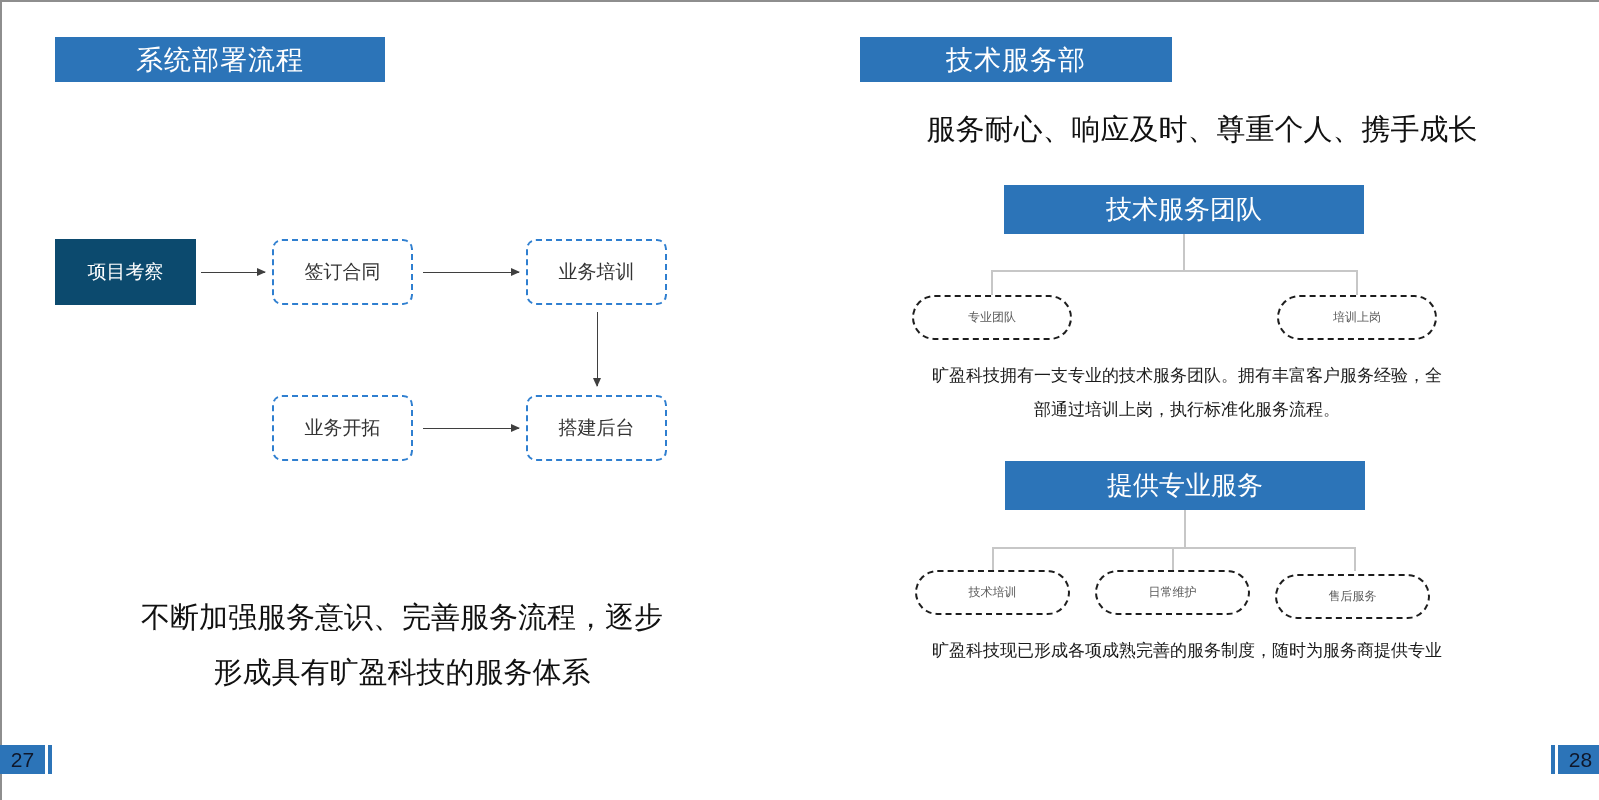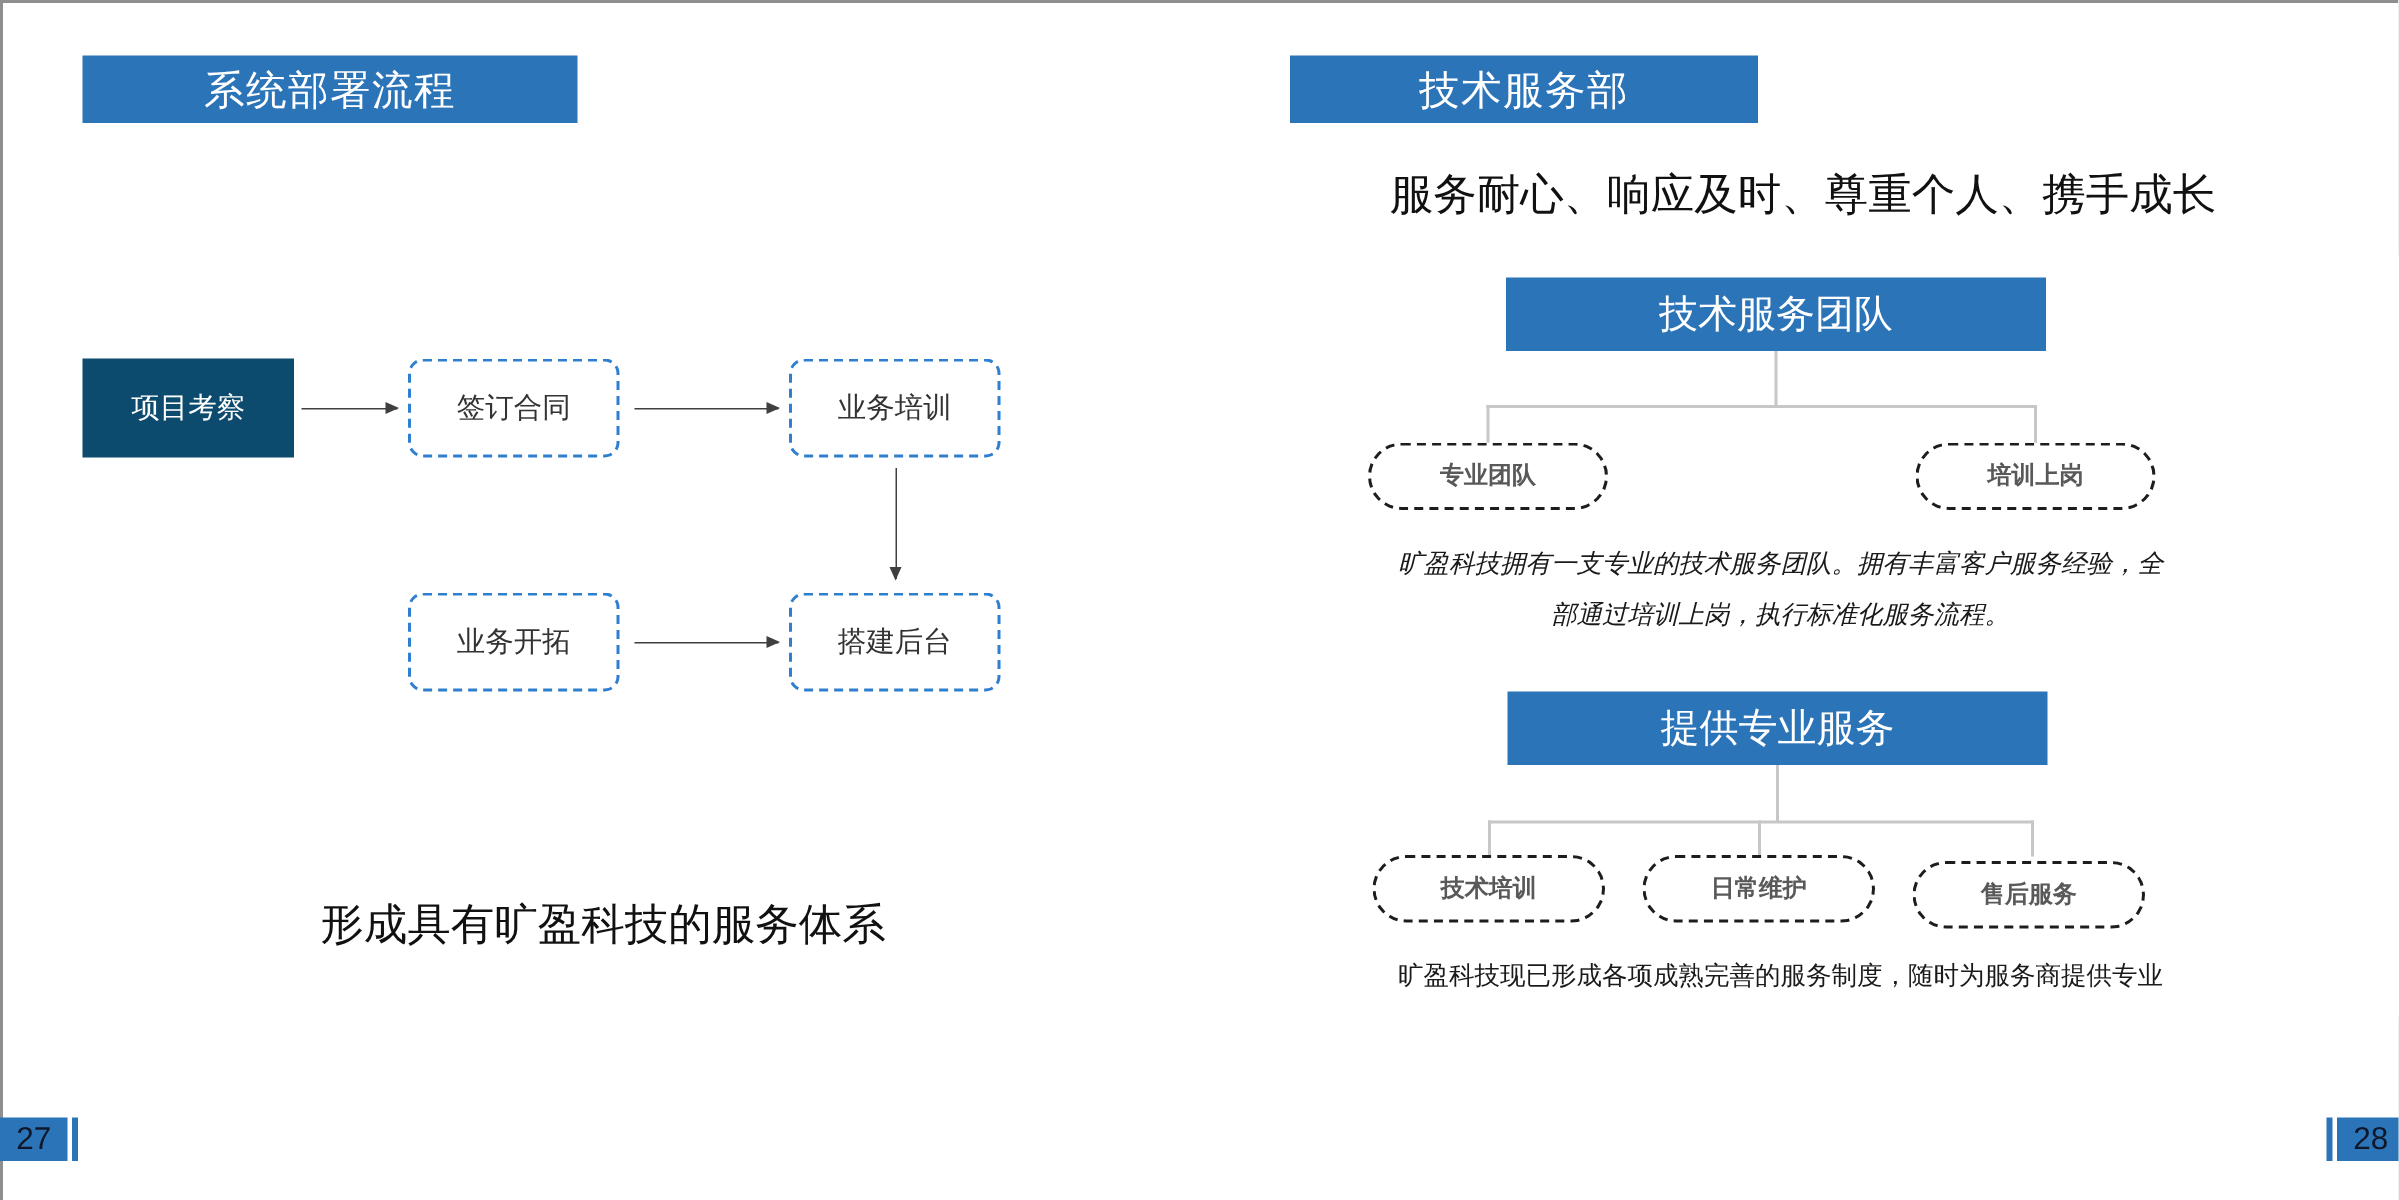--- a/index.html
+++ b/index.html
@@ -148,25 +148,24 @@
   #org-head-2 { left: 203px; top: 459px; width: 360px; height: 49px; }
 
   .pill {
     position: absolute;
     border: 2px dashed #1d1d1d;
     border-radius: 26px;
     background: #ffffff;
     display: flex;
     align-items: center;
     justify-content: center;
-    font-size: 16px;
+    font-size: 12px;
     color: #595959;
     box-sizing: border-box;
     height: 45px;
-    font-weight: bold;
   }
   #pill-a1 { left: 110px; top: 293px; width: 160px; }
   #pill-a2 { left: 475px; top: 293px; width: 160px; }
   #pill-b1 { left: 113px; top: 568px; width: 155px; }
   #pill-b2 { left: 293px; top: 568px; width: 155px; }
   #pill-b3 { left: 473px; top: 572px; width: 155px; }
 
   .conn {
     position: absolute;
     background: #c7c7c7;
@@ -186,21 +185,21 @@
   #c2-d3    { left: 552px; top: 545px; height: 24px; }
 
   
   .body-para {
     position: absolute;
     text-align: center;
     font-size: 17px;
     line-height: 34px;
     color: #1a1a1a;
   }
-  #para-1 { left: 40px;  top: 357px; width: 690px; font-style: italic; }
+  #para-1 { left: 40px;  top: 357px; width: 690px; }
   #para-2 { left: 40px;  top: 632px; width: 690px; }
   .body-para .para-line { display: block; }
 
   
   .page-badge {
     position: absolute;
     bottom: 28px;
     display: flex;
     align-items: center;
     height: 29px;
@@ -242,20 +241,21 @@
     <div class="flow-node dashed" id="node-kaituo">业务开拓</div>
 
     <div class="flow-node dashed" id="node-houtai">搭建后台</div>
 
     <div class="arrow-h" id="arrow-1"></div>
     <div class="arrow-h" id="arrow-2"></div>
     <div class="arrow-v" id="arrow-v1"></div>
     <div class="arrow-h" id="arrow-3"></div>
 
     <div id="footer-caption">
+      <span class="cap-line">不断加强服务意识、完善服务流程，逐步</span>
       <span class="cap-line">形成具有旷盈科技的服务体系</span>
     </div>
 
     <div class="page-badge" id="badge-left">
       <span class="num">27</span>
       <span class="gap"></span>
       <span class="tick"></span>
     </div>
   </div>
 

